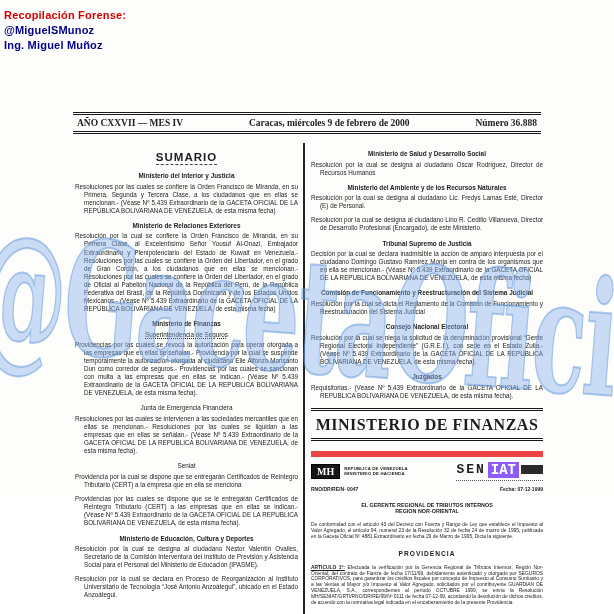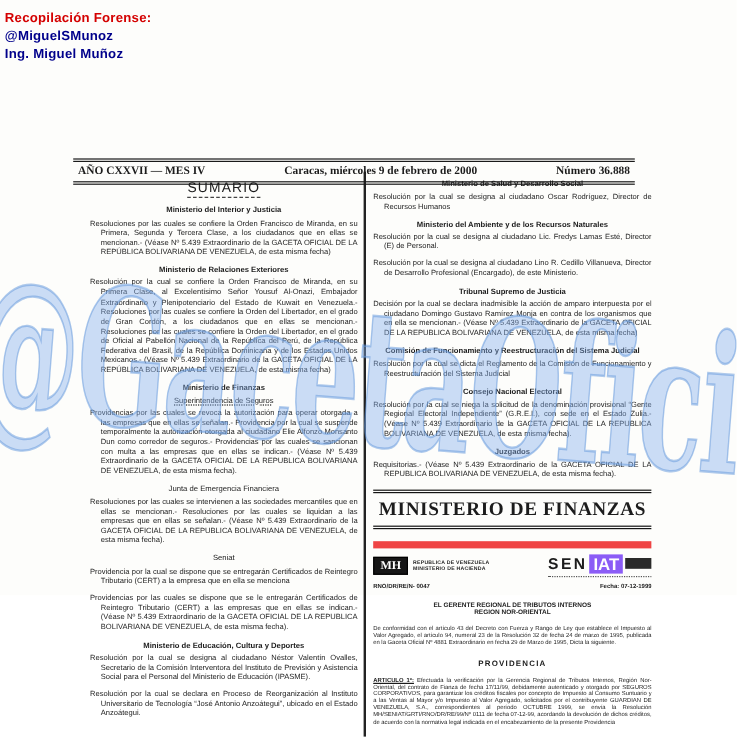--- a/index.html
+++ b/index.html
@@ -14,35 +14,35 @@
 
   
   .masthead{position:absolute;top:2px;left:75px;width:468px;text-align:center;z-index:3;}
   .mast-title{font-family:"Liberation Serif",serif;font-weight:700;font-size:56px;
               letter-spacing:-2px;transform:scaleY(1.12);transform-origin:top center;
               white-space:nowrap;color:#111;}
   .mast-sub{font-family:"Liberation Serif",serif;font-weight:700;font-size:16px;
             letter-spacing:1px;word-spacing:5px;margin-top:16px;color:#161616;}
 
   
-  .infobar{position:absolute;top:112px;left:61px;width:468px;z-index:3;
+  .infobar{position:absolute;top:112px;left:73px;width:468px;z-index:3;
            border-top:3px double #1a1a1a;border-bottom:3px double #1a1a1a;
            display:flex;justify-content:space-between;align-items:center;
            padding:3px 4px;box-sizing:border-box;
-           font-family:"Liberation Serif",serif;font-weight:700;font-size:9.5px;margin-top:20px;}
+           font-family:"Liberation Serif",serif;font-weight:700;font-size:9.5px;}
 
   
   .cols{position:absolute;top:143px;left:75px;width:468px;height:471px;display:flex;z-index:1;}
   .col{box-sizing:border-box;overflow:hidden;}
   .col.left{width:228px;padding-right:5px;}
   .divider{width:2px;background:#222;height:471px;}
   .col.right{width:238px;padding-left:6px;}
 
   .sumario-title-wrap{text-align:center;margin:4px 0 7px;}
-  .sumario-title{display:inline-block;font-weight:normal;font-size:11.5px;letter-spacing:1px;
+  .sumario-title{display:inline-block;font-weight:bold;font-size:11.5px;letter-spacing:1px;
                  border-bottom:1px dashed #444;padding-bottom:1px;}
 
   .sec-h{text-align:center;font-weight:bold;font-size:6.4px;margin:7px 0 3px;line-height:7.5px;}
   .sec-h.plain{font-weight:normal;}
   .sec-sub{text-align:center;font-size:6.3px;margin:0 0 3px;
            text-decoration:underline dotted;}
   .para{font-size:6.3px;line-height:8.1px;text-align:justify;margin:0 0 6px;
         padding-left:9px;text-indent:-9px;}
 
   
@@ -50,21 +50,21 @@
              text-align:center;padding:5px 0 4px;
              font-family:"Liberation Serif",serif;font-weight:700;font-size:16px;
              letter-spacing:.5px;}
   .fin-logos{margin-top:10px;border-top:6px solid #ef4444;padding-top:5px;
              display:flex;align-items:center;}
   .mh-box{background:#161616;color:#fff;font-family:"Liberation Serif",serif;font-weight:700;
           font-size:10px;padding:1px 5px;border:1px solid #000;}
   .mh-text{font-size:4.3px;font-weight:bold;line-height:5.2px;margin-left:4px;
            letter-spacing:.2px;}
   .seniat{margin-left:auto;border-bottom:1px dotted #555;padding-bottom:2px;
-          display:flex;align-items:center;}
+          display:flex;align-items:center;font-family:Liberation Mono, monospace;}
   .sen-txt{font-size:13px;font-weight:bold;letter-spacing:2px;}
   .iat-box{background:#8b5cf6;color:#fff;font-size:14px;font-weight:bold;
            padding:0 3px;margin-left:2px;}
   .seniat-chip{width:22px;height:9px;background:#2a2a2a;margin-left:2px;}
   .fin-refrow{display:flex;justify-content:space-between;font-size:5px;font-weight:bold;
               margin-top:5px;}
   .fin-office{text-align:center;font-weight:bold;font-size:5.4px;line-height:6.6px;
               margin-top:10px;}
   .fin-para{font-size:4.9px;line-height:5.9px;text-align:justify;margin-top:7px;}
   .fin-prov{text-align:center;font-weight:bold;font-size:6.6px;letter-spacing:1px;

